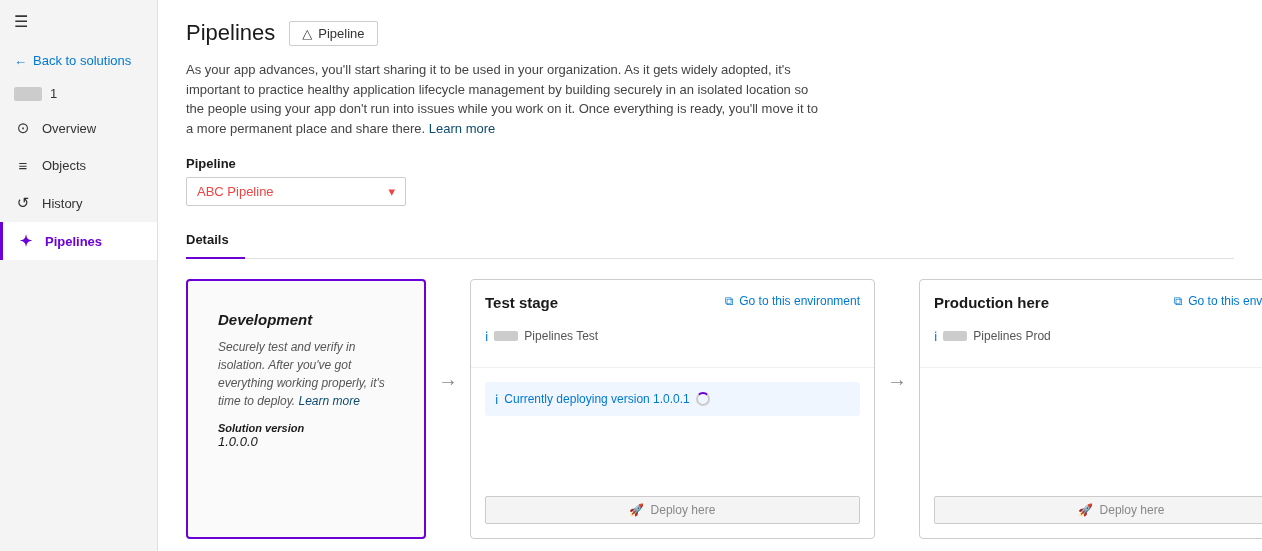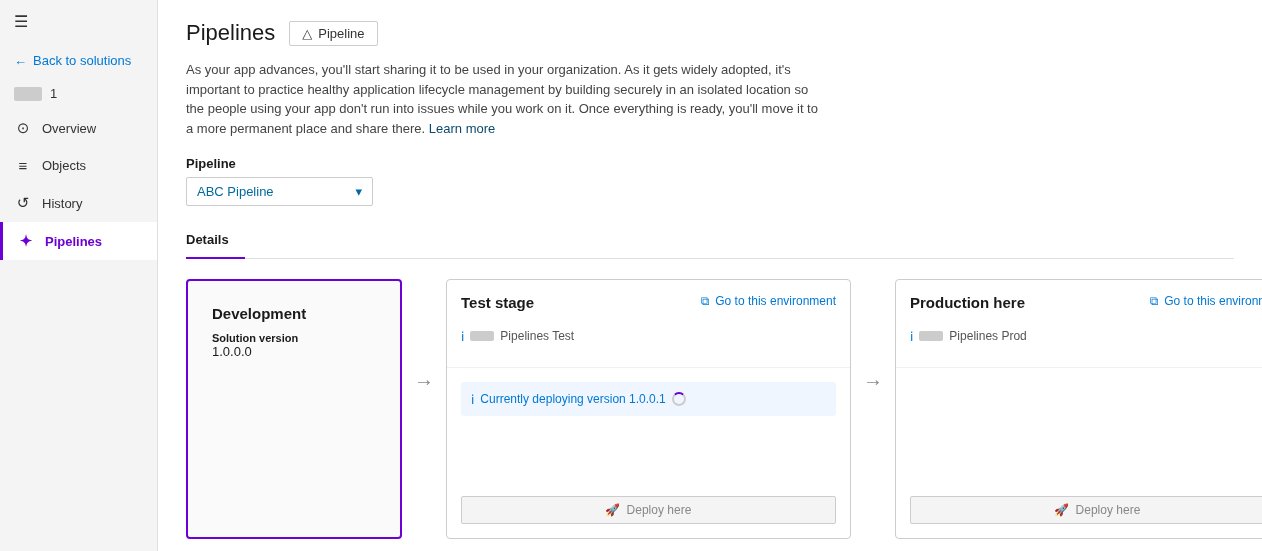--- a/index.html
+++ b/index.html
@@ -118,24 +118,24 @@
       margin-bottom: 6px;
     }
     .pipeline-select {
       display: flex;
       align-items: center;
       justify-content: space-between;
       border: 1px solid #ccc;
       background: #fff;
       border-radius: 2px;
       padding: 6px 10px;
-      width: 187px;
-      font-size: 13px;
-      cursor: pointer;
-      color: #0369a1;
+      width: 220px;
+      font-size: 13px;
+      cursor: pointer;
+      color: #ef4444;
     }
 
     
     .tabs {
       display: flex;
       border-bottom: 1px solid #e0e0e0;
       margin: 18px 0 20px 0;
       gap: 16px;
     }
     .tab {
@@ -153,27 +153,28 @@
       font-weight: 600;
     }
 
     
     .stages-container {
       display: flex;
       align-items: flex-start;
       gap: 0;
     }
     .stage-card {
-      width: 216px;
+      width: 240px;
       min-height: 260px;
       border: 1px solid #ccc;
       border-radius: 4px;
       background: #fff;
-      padding: 24px;
+      padding: 30px;
       flex-shrink: 0;
+      font-style: italic;
     }
     .stage-card.development {
       border: 2px solid #6b00d7;
       background: #fafafa;
     }
     .stage-title {
       font-size: 15px;
       font-weight: 600;
       color: #1a1a1a;
       margin-bottom: 10px;
@@ -357,20 +358,24 @@
   </div>
 
   <div class="tabs">
     <div class="tab active">Details</div>
   </div>
 
   <div class="stages-container">
 
     <div class="stage-card development">
       <div class="stage-title">Development</div>
+      <div class="stage-desc">
+        <span>Securely test and verify in isolation. After you've got everything working properly, it's time to deploy.</span>
+        <a class="learn-more" href="#"> <span>Learn more</span></a>
+      </div>
       <div class="stage-version-label">Solution version</div>
       <div class="stage-version">1.0.0.0</div>
     </div>
 
     <div class="arrow-box">
       <span>→</span>
     </div>
 
     <div class="stage-full-card">
       <div class="stage-full-card-header">

